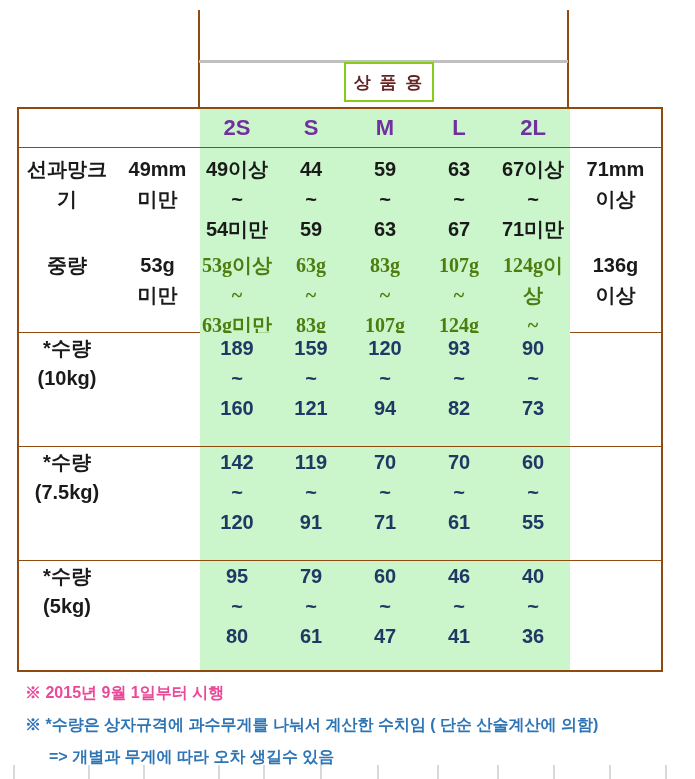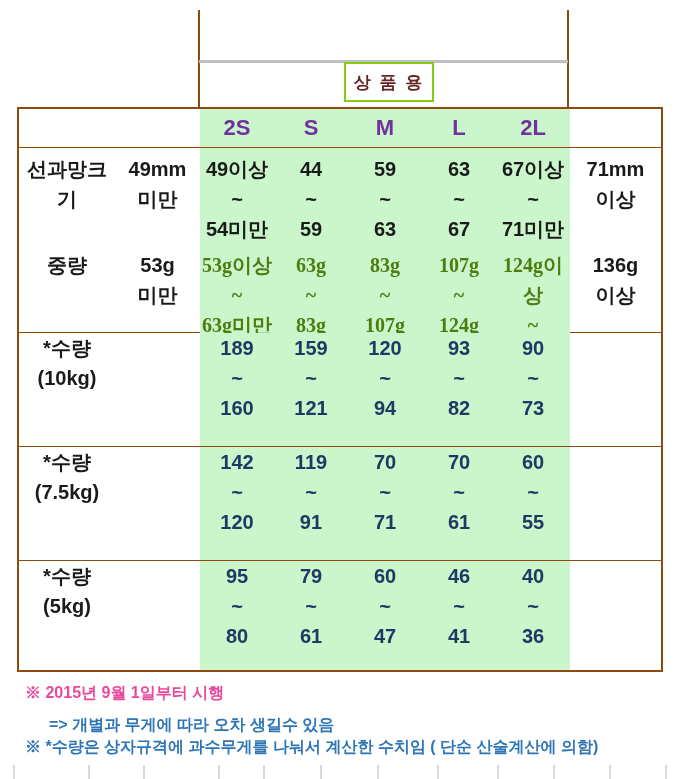--- a/index.html
+++ b/index.html
@@ -244,22 +244,22 @@
 ~
 36</div>
         </div>
       <div></div>
     </div>
 
   </div>
 
   <div class="notes">
     <div class="note note-red">※ 2015년 9월 1일부터 시행</div>
+    <div class="note note-blue">※ *수량은 상자규격에 과수무게를 나눠서 계산한 수치임 ( 단순 산술계산에 의함)</div>
     <div class="note note-blue note-indent">=&gt; 개별과 무게에 따라 오차 생길수 있음</div>
-    <div class="note note-blue">※ *수량은 상자규격에 과수무게를 나눠서 계산한 수치임 ( 단순 산술계산에 의함)</div>
   </div>
 
   <div class="tick" style="left:13px"></div>
   <div class="tick" style="left:88px"></div>
   <div class="tick" style="left:143px"></div>
   <div class="tick" style="left:218px"></div>
   <div class="tick" style="left:263px"></div>
   <div class="tick" style="left:320px"></div>
   <div class="tick" style="left:377px"></div>
   <div class="tick" style="left:437px"></div>

